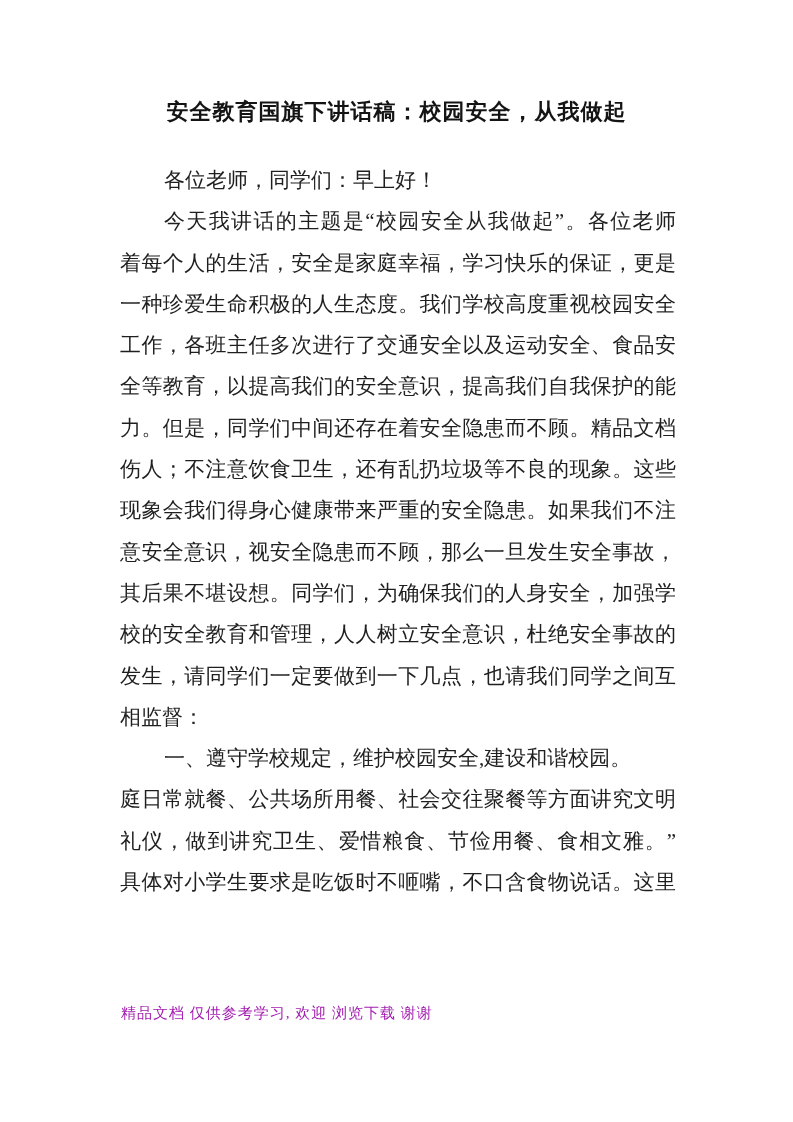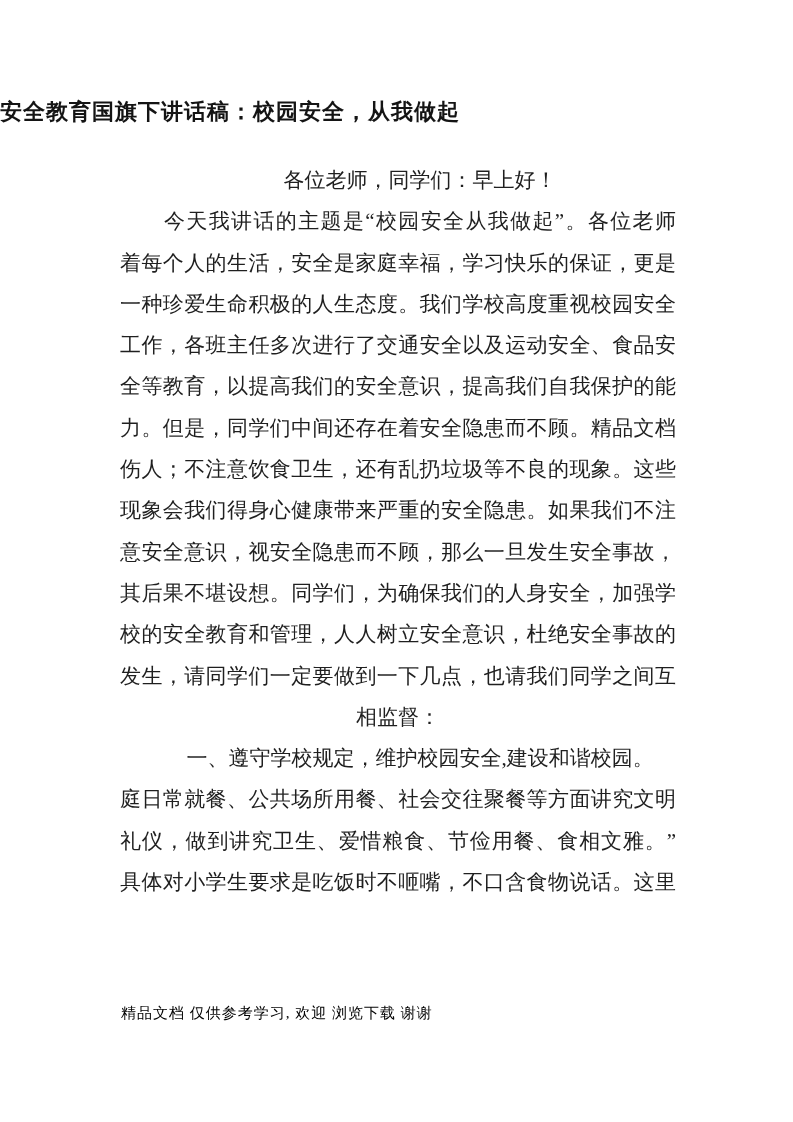--- a/index.html
+++ b/index.html
@@ -14,39 +14,40 @@
     background: #ffffff;
     overflow: hidden;
     font-family: "Liberation Serif", "DejaVu Serif", serif;
   }
   .doc-title {
     position: absolute;
     top: 96px;
     left: 0;
     width: 100%;
     margin: 0;
+    text-align: center;
     font-size: 22px;
     line-height: 32px;
     font-weight: bold;
     color: #141414;
     letter-spacing: 1px;
   }
   .content {
     position: absolute;
     top: 160px;
     left: 120px;
     width: 556px;
     font-size: 21px;
     color: #1f1f1f;
   }
   .line {
     height: 41.3px;
     line-height: 41.3px;
     white-space: normal;
-    text-align: center;
+    text-align: left;
   }
   .line.justify {
     text-align: justify;
     text-align-last: justify;
   }
   .line.indent {
     text-indent: 44px;
   }
   .watermark {
     position: absolute;
@@ -80,14 +81,14 @@
       <div class="line justify">其后果不堪设想。同学们，为确保我们的人身安全，加强学</div>
       <div class="line justify">校的安全教育和管理，人人树立安全意识，杜绝安全事故的</div>
       <div class="line justify">发生，请同学们一定要做到一下几点，也请我们同学之间互</div>
       <div class="line">相监督：</div>
       <div class="line indent">一、遵守学校规定，维护校园安全,建设和谐校园。</div>
       <div class="line justify">庭日常就餐、公共场所用餐、社会交往聚餐等方面讲究文明</div>
       <div class="line justify">礼仪，做到讲究卫生、爱惜粮食、节俭用餐、食相文雅。”</div>
       <div class="line justify">具体对小学生要求是吃饭时不咂嘴，不口含食物说话。这里</div>
     </div>
 
-  <div class="watermark" style="color: #000000;">精品文档 仅供参考学习, 欢迎 浏览下载 谢谢</div>
+  <div class="watermark" style="color: #a21caf;">精品文档 仅供参考学习, 欢迎 浏览下载 谢谢</div>
 </div>
 
 </body></html>

